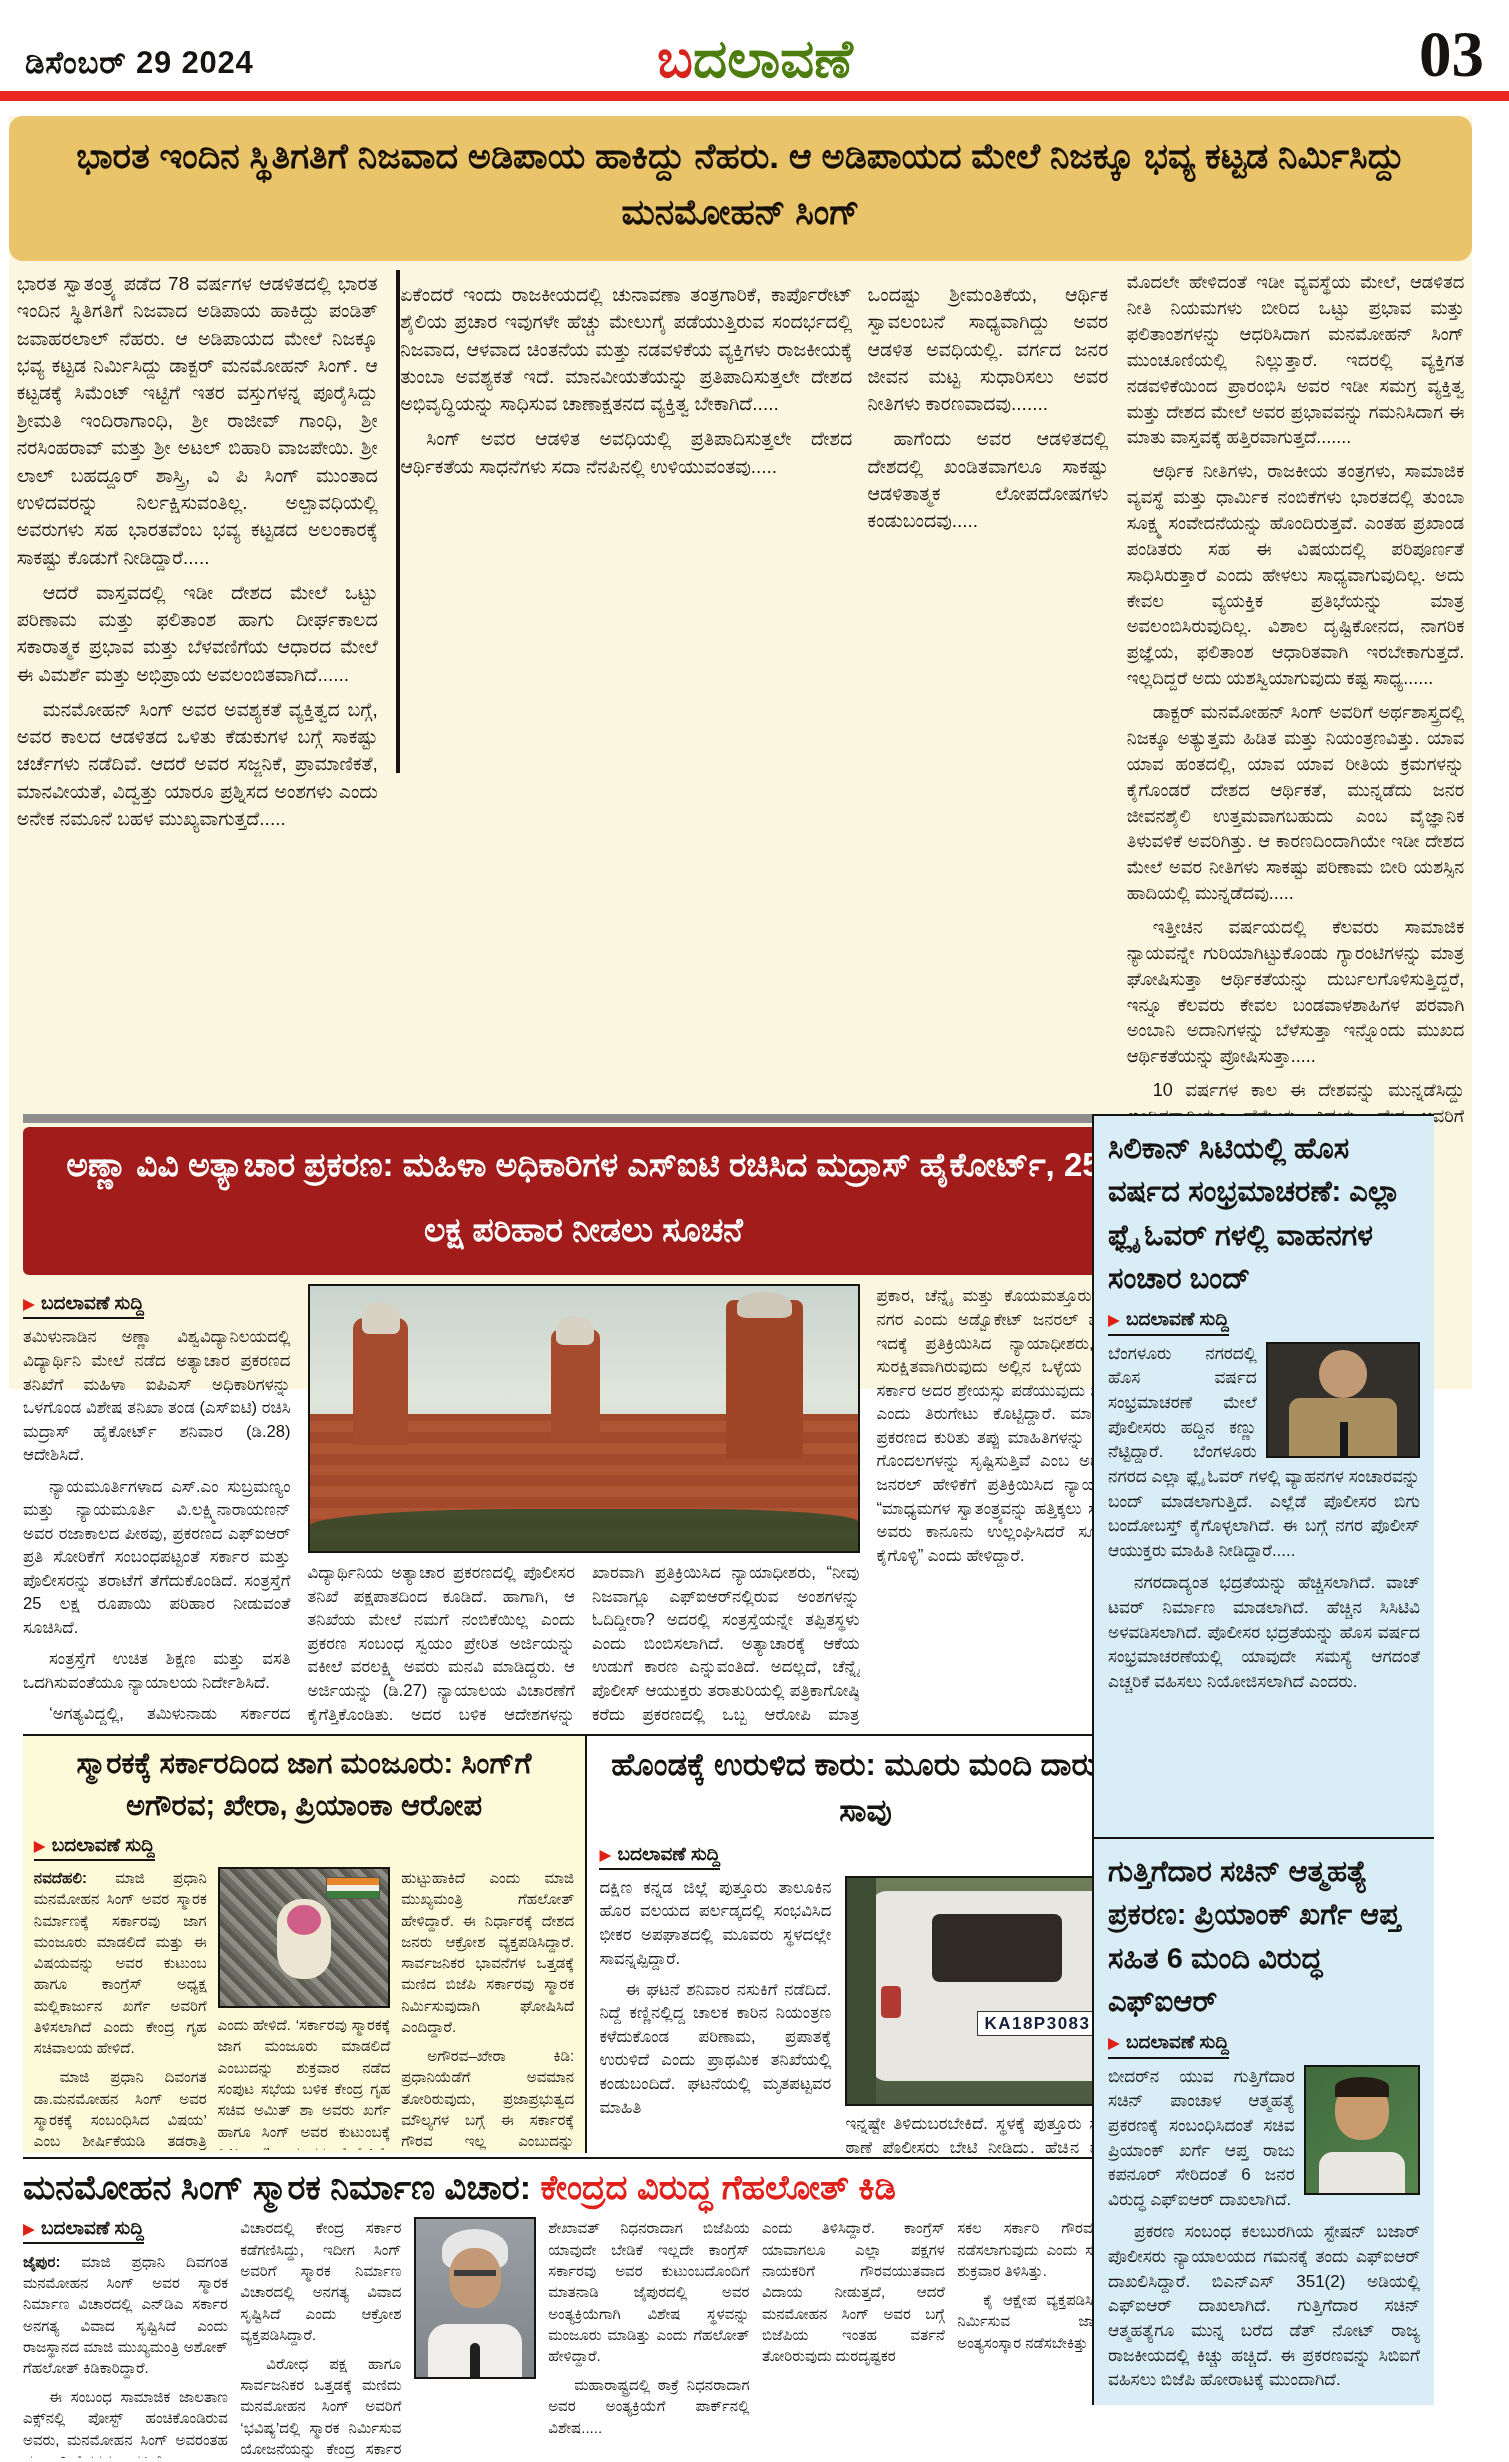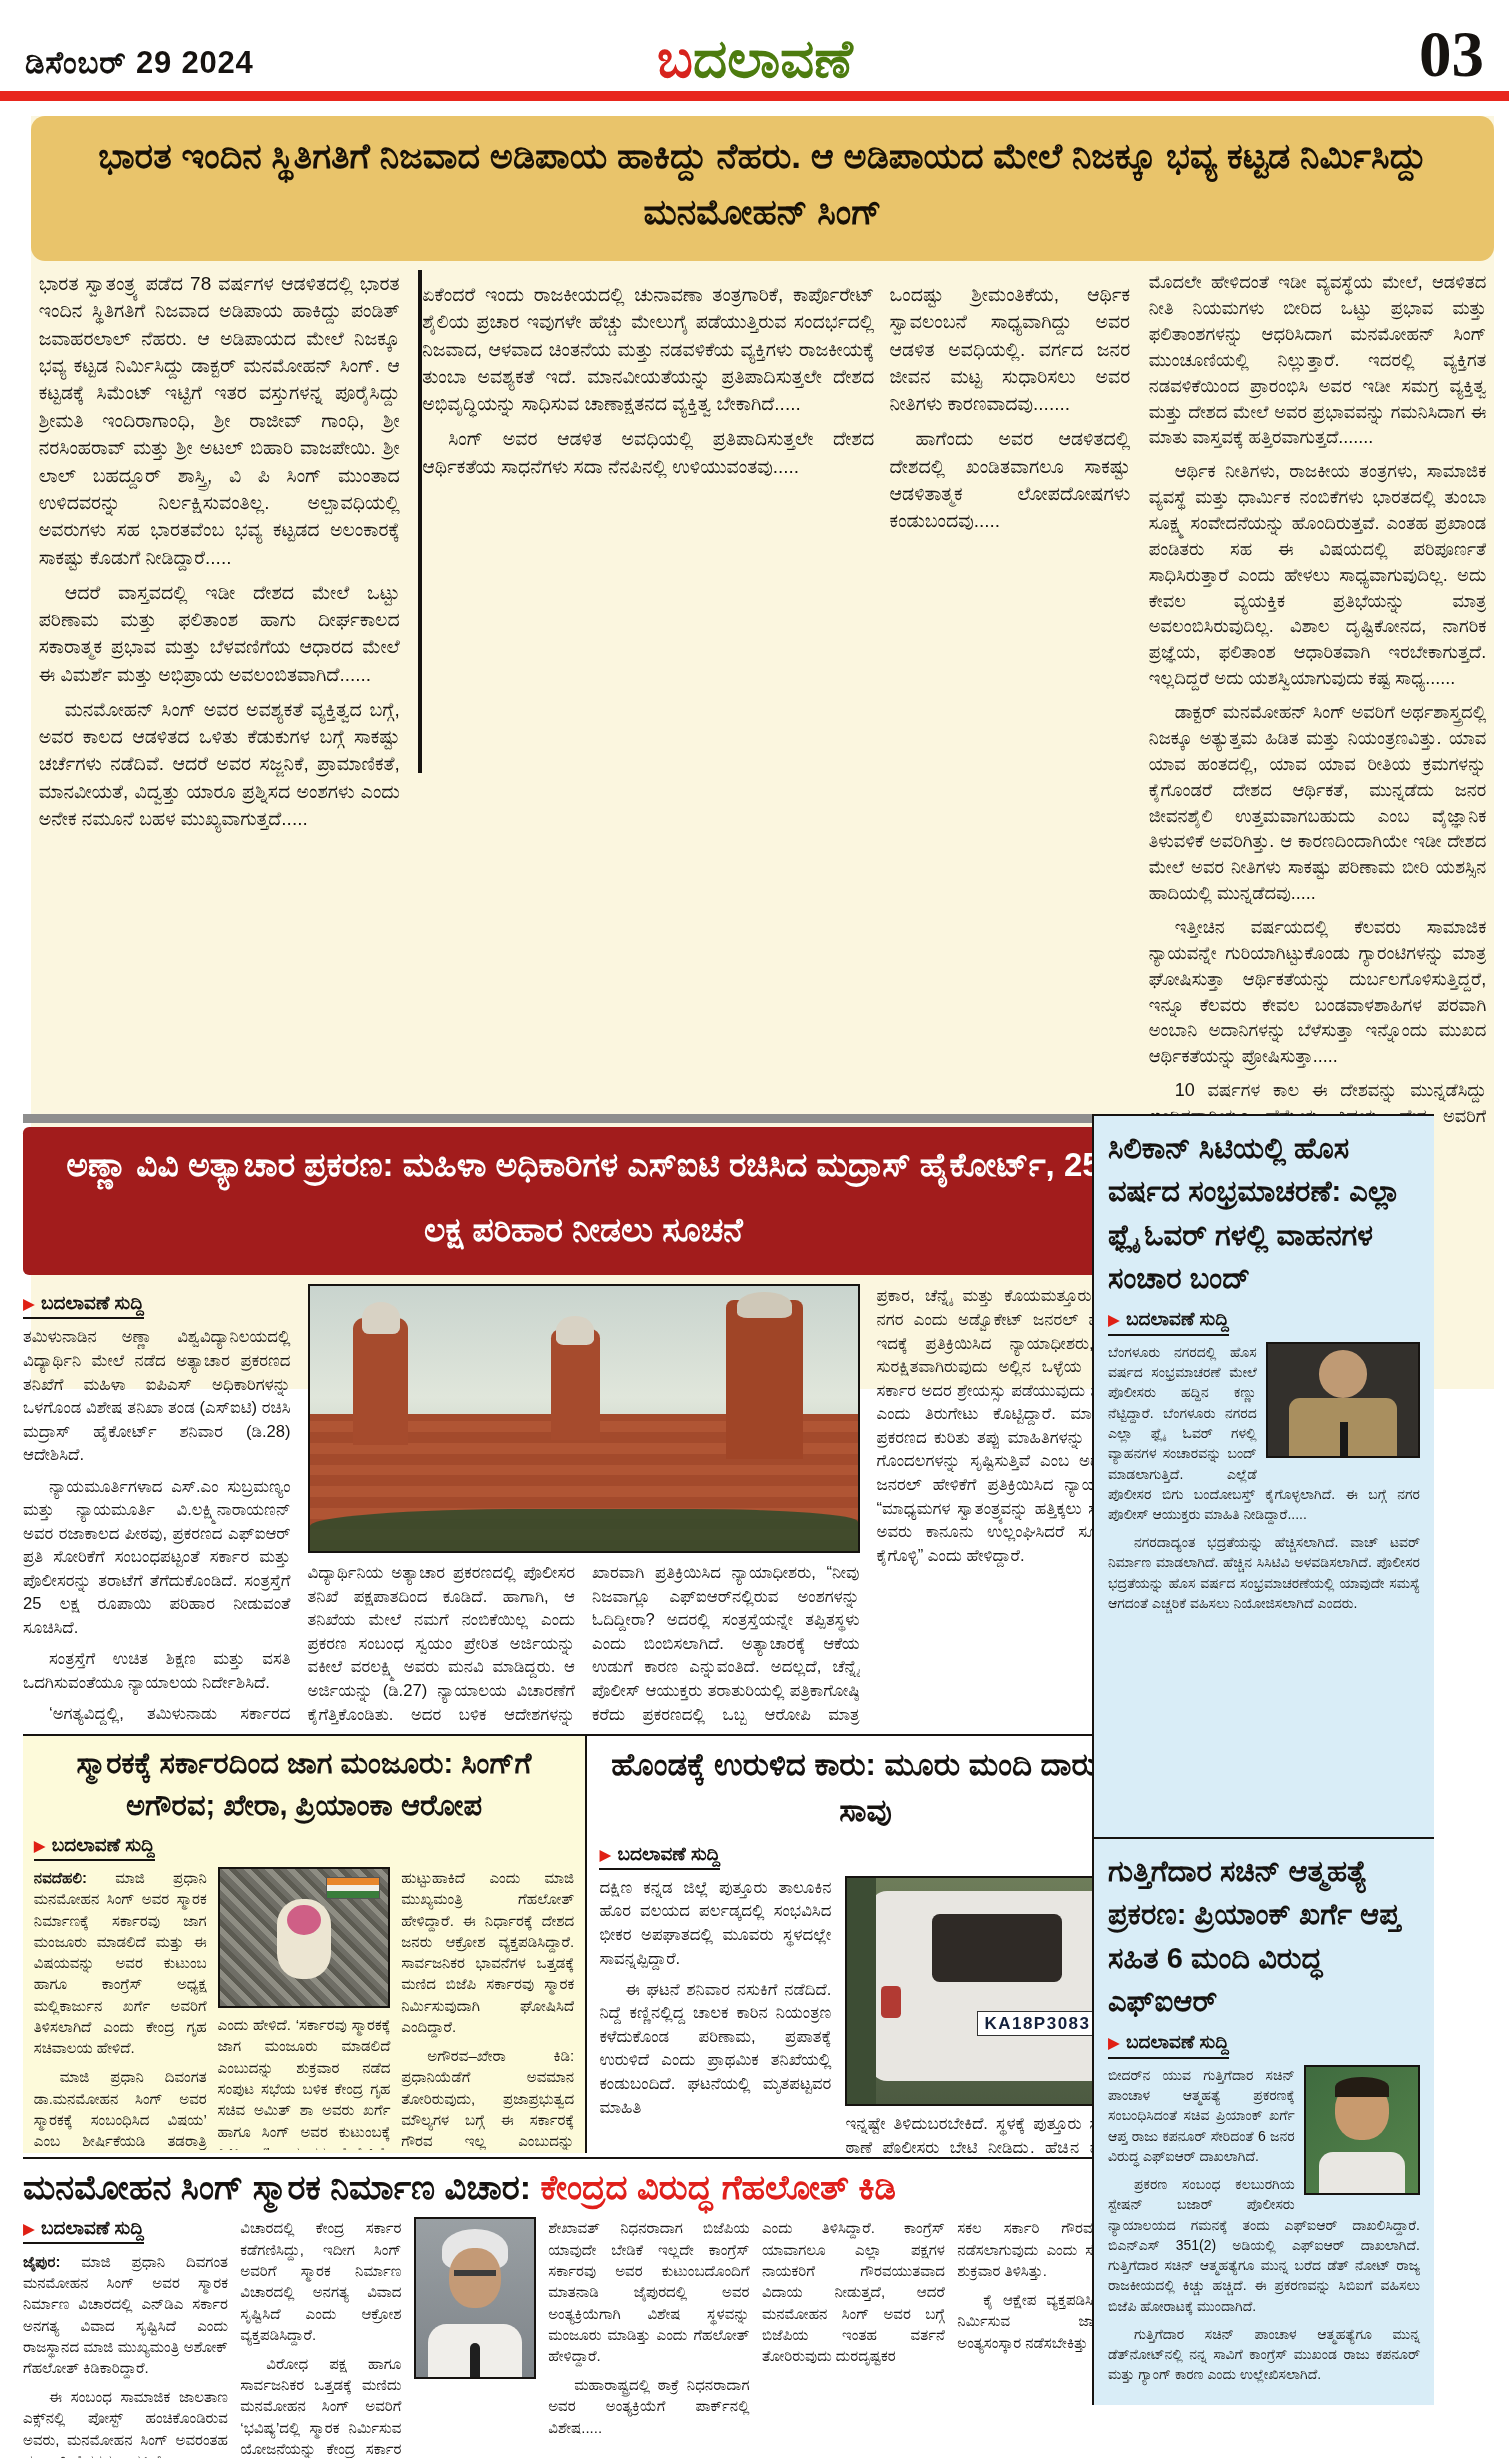--- a/index.html
+++ b/index.html
@@ -8,21 +8,21 @@
 
   
   .hdr-date { position:absolute; left:25px; top:45px; font-size:31px; font-weight:bold; letter-spacing:0.8px; }
   .masthead { position:absolute; left:0; right:0; top:28px; text-align:center; font-size:53px; font-weight:bold; }
   .masthead .m1 { color:#d7231d; }
   .masthead .m2 { color:#4d7c0f; }
   .hdr-page { position:absolute; right:26px; top:17px; font-size:65px; font-weight:bold; font-family:"Liberation Serif", serif; }
   .red-rule { position:absolute; left:0; right:0; top:91px; height:10px; background:#e8261d; }
 
   
-  .lead { position:absolute; left:31px; top:116px; width:1463px; height:1273px; background:#fbf6df; }
+  .lead { position:absolute; left:9px; top:116px; width:1463px; height:1273px; background:#fbf6df; }
   .lead-hl { height:145px; background:#e9c46b; border-radius:14px; padding:12.4px 46px 0; text-align:center;
              font-size:35px; font-weight:bold; line-height:1.6; color:#171007; }
   .lead-body { position:absolute; top:154px; left:7.7px; right:7.7px; bottom:4.6px; display:grid;
                grid-template-columns:361px 712px 1fr; column-gap:18.5px; overflow:hidden; }
   .bp { font-size:19px; line-height:1.44; text-align:justify; margin-bottom:7.7px; }
   .bp.ind { text-indent:26px; }
   .leadcol { overflow:hidden; }
   .lead-mid { display:flex; flex-direction:row; overflow:hidden; }
   .lead-photo { height:503px; flex:none; }
   .lead-mid-cols { display:flex; gap:15.4px; margin-top:10.8px; overflow:hidden; }
@@ -74,21 +74,21 @@
   .band4-body .bp { font-size:15px; }
   .gehlot-photo { height:162px; }
 
   
   .sidebar { position:absolute; left:1092px; top:1114px; width:342px; height:1291px; background:#d9edf7;
              border-left:2.3px solid #161310; border-top:2.3px solid #161310; }
   .sb-story { padding:10.8px 14px; overflow:hidden; }
   .sb1 { height:723px; border-bottom:2.3px solid #161310; }
   .sb2 { height:566px; }
   .sb-story h2 { font-size:29px; font-weight:bold; line-height:1.5; }
-  .sb-story .bp { font-size:14px; line-height:1.45; }
+  .sb-story .bp { font-size:17px; line-height:1.45; }
   .sb-photo { float:right; margin:0 0 6.2px 9.3px; }
   .p-police { width:154px; height:116px; }
   .p-sachin { width:116px; height:130px; }
 
   
   .art-singh { background:linear-gradient(105deg,#55683f,#70825a 28%,#47573a 55%,#333f2c 80%,#252d1f); }
   .art-hc    { background:linear-gradient(#c9d4ce,#e0e6db 42%,#a7b7aa); }
   .art-police{ background:#33302c; }
   .art-crowd { background:repeating-linear-gradient(45deg,#6f6e66 0 5.4px,#8e8d83 5.4px 10.8px,#5c5b52 10.8px 15.4px); }
   .art-car   { background:linear-gradient(#6e7d5a,#4c5a41); }

